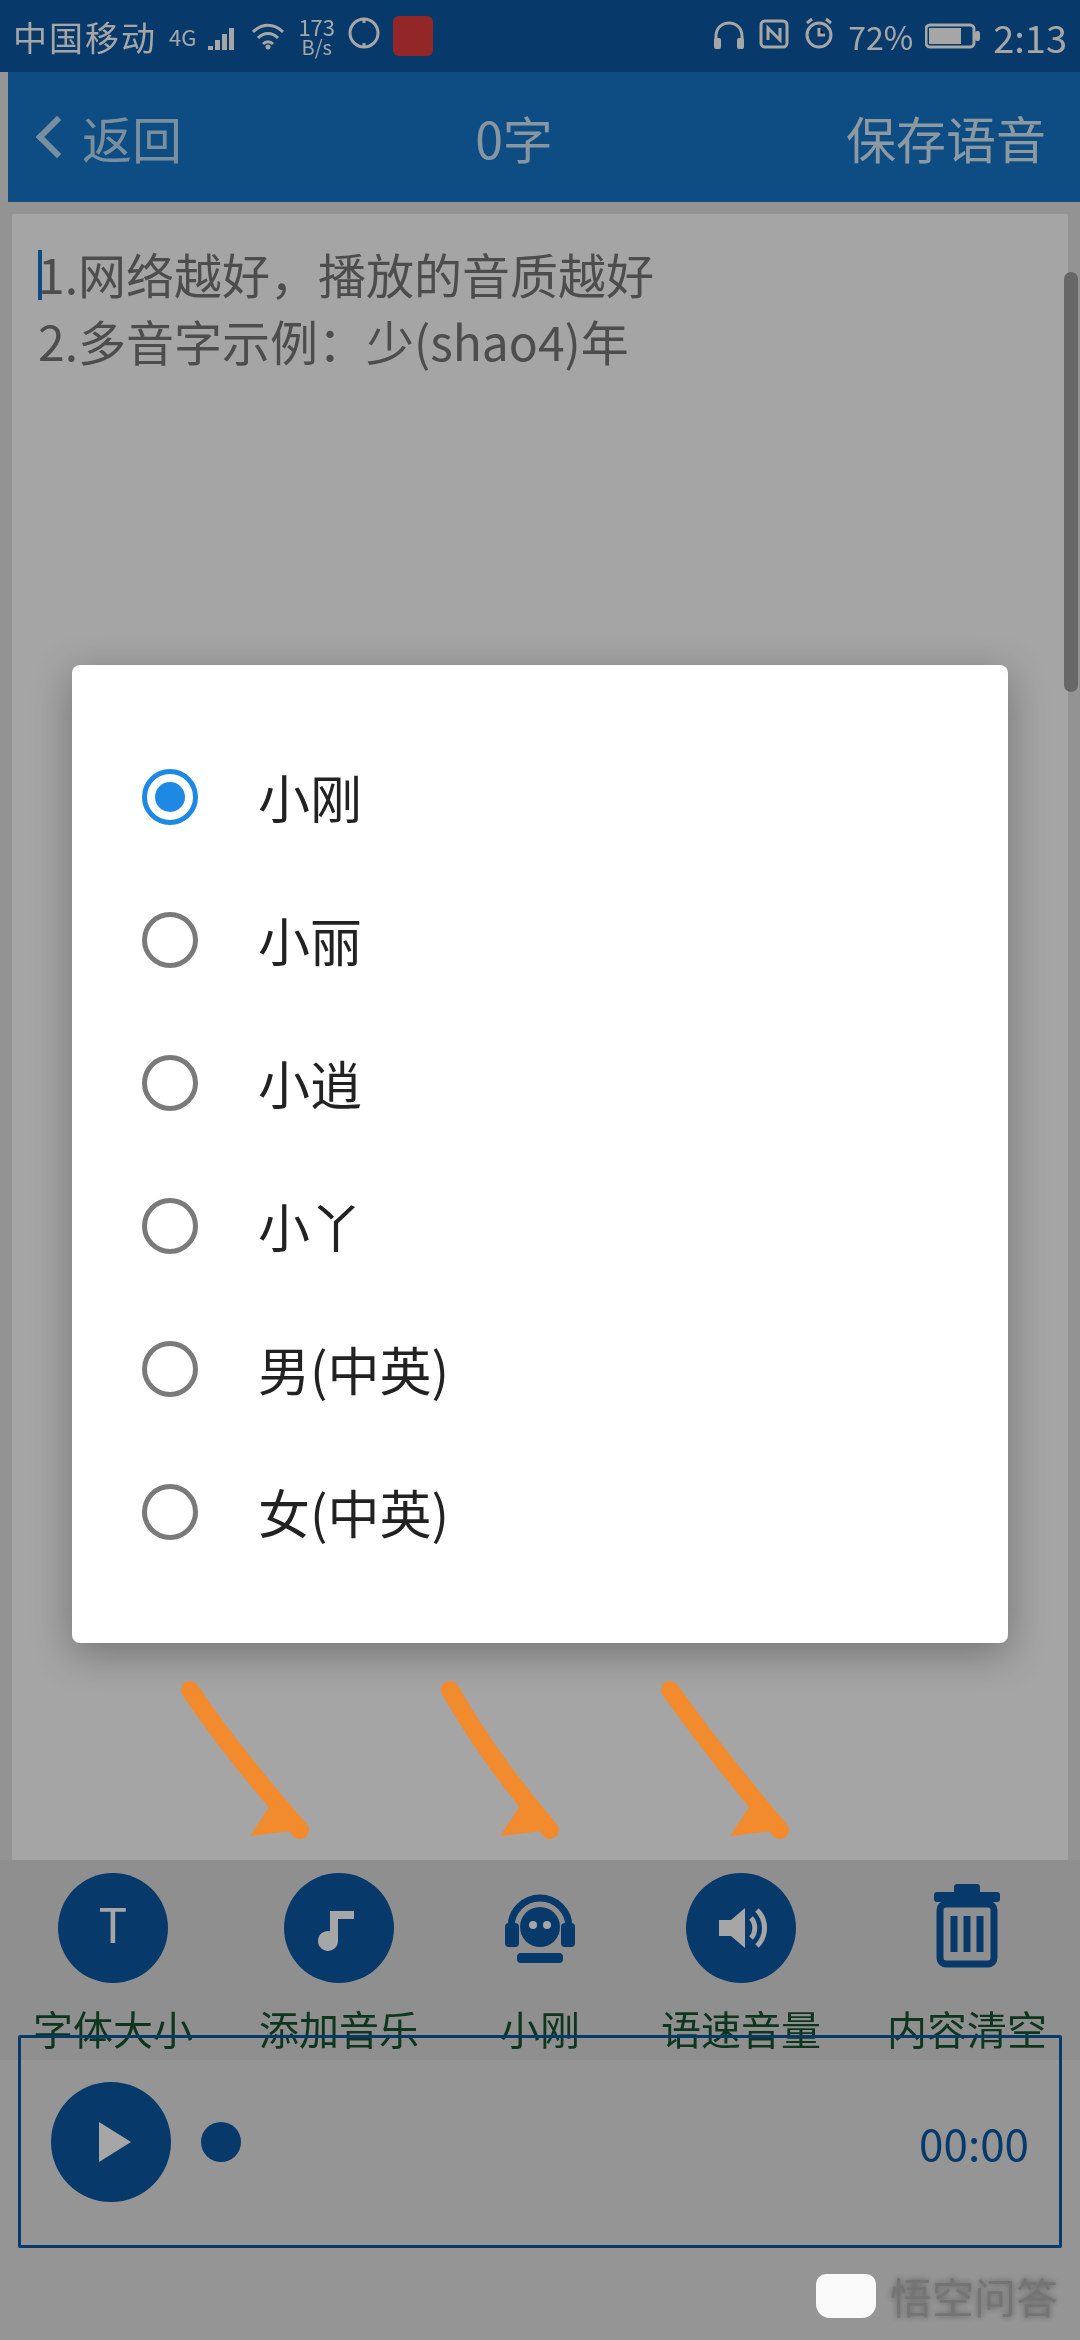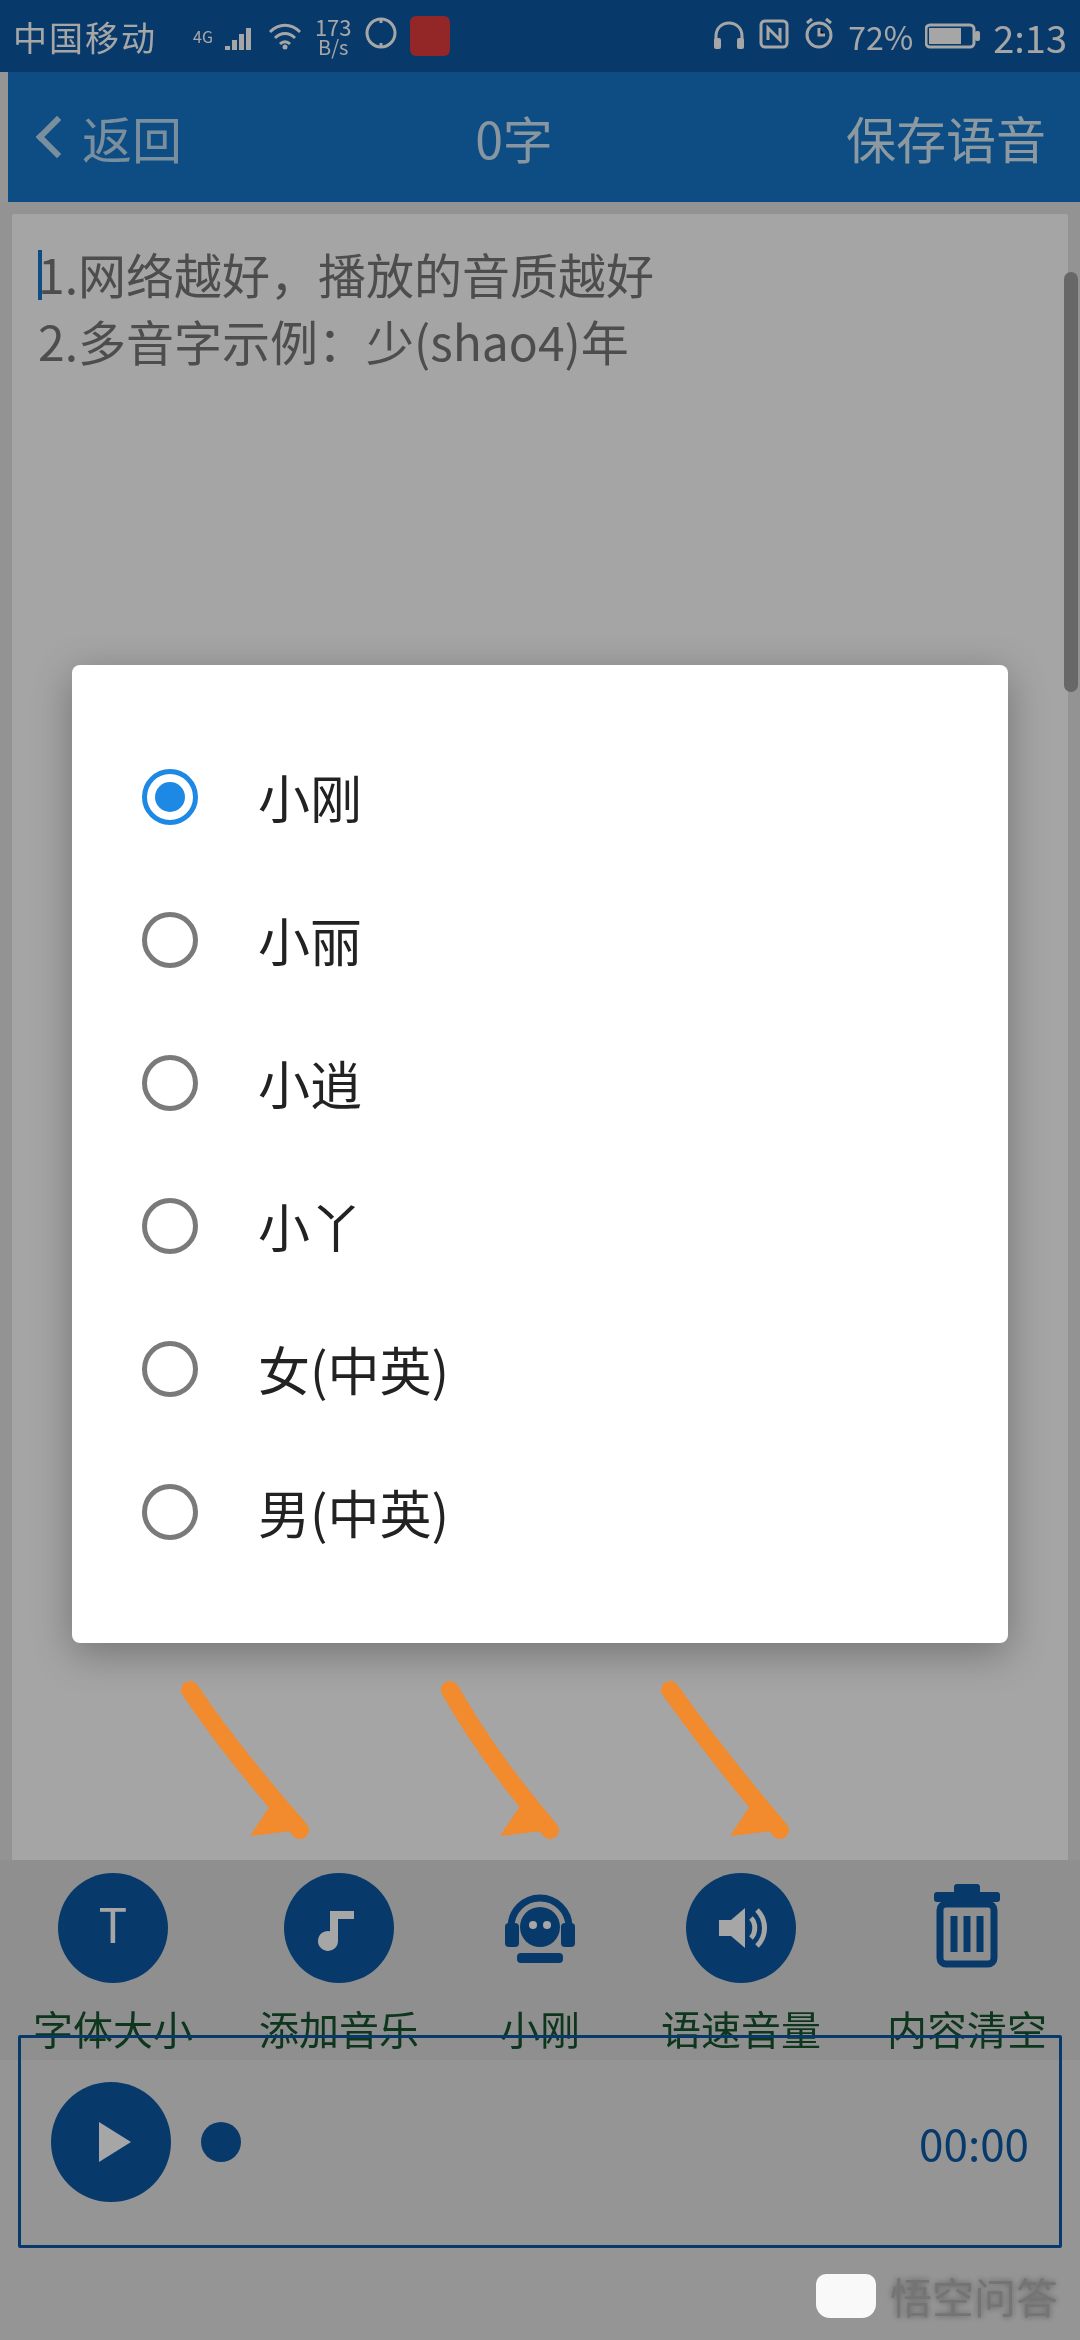--- a/index.html
+++ b/index.html
@@ -2,21 +2,21 @@
 <html><head>
 <meta charset="utf-8">
 <style>
   * { margin: 0; padding: 0; box-sizing: border-box; font-family: -apple-system, "Noto Sans CJK SC", "PingFang SC", sans-serif; }
   html, body { width: 1080px; height: 2340px; overflow: hidden; background: #000; }
   .screen { position: relative; width: 1080px; height: 2340px; background: #e5e5e5; }
   
   .status-bar { position: absolute; top: 0; left: 0; right: 0; height: 72px; background: #0b5aa5; color: #fff; display: flex; align-items: center; justify-content: space-between; padding: 0 13px; font-size: 32px; }
   .status-left, .status-right { display: flex; align-items: center; gap: 12px; }
   .status-left .carrier { font-size: 34px; letter-spacing: 2px; }
-  .status-left .sig-4g { font-size: 16px; line-height: 1; margin-left: 24px; }
+  .status-left .sig-4g { font-size: 22px; line-height: 1; }
   .status-left .bps { font-size: 22px; line-height: 1; text-align: center; }
   .status-left .bps small { display:block; font-size: 20px; }
   .app-icon { width: 40px; height: 40px; border-radius: 6px; display:inline-block; }
   .app-icon.red { background: #e23b3b; }
   .status-right .time { font-size: 38px; }
   .sig-icon { display:inline-block; }
   
   .header { position: absolute; top: 72px; left: 8px; right: 0; height: 130px; background: #1677c9; color: #fff; display: flex; align-items: center; justify-content: space-between; padding: 0 34px; font-size: 50px; }
   .header .back { display: flex; align-items: center; gap: 10px; color: #bbdcf2; }
   .header .title { color: #cfe6f6; }
@@ -216,25 +216,25 @@
     <div class="opt">
       <span class="radio"></span>
       <span class="lbl">小逍</span>
     </div>
     <div class="opt">
       <span class="radio"></span>
       <span class="lbl">小丫</span>
     </div>
     <div class="opt">
       <span class="radio"></span>
+      <span class="lbl">男(中英)</span>
+    </div>
+    <div class="opt">
+      <span class="radio"></span>
       <span class="lbl">女(中英)</span>
-    </div>
-    <div class="opt">
-      <span class="radio"></span>
-      <span class="lbl">男(中英)</span>
     </div>
   </div>
 
   <div class="arrow arrow1">
     <svg viewBox="0 0 180 200">
         <path d="M20 20 Q60 80 130 160" fill="none" stroke="#f28a2e" stroke-width="18" stroke-linecap="round"></path>
         <path d="M130 160 l-50 6 28-42z" fill="#f28a2e"></path>
       </svg>
   </div>
   <div class="arrow arrow2">

